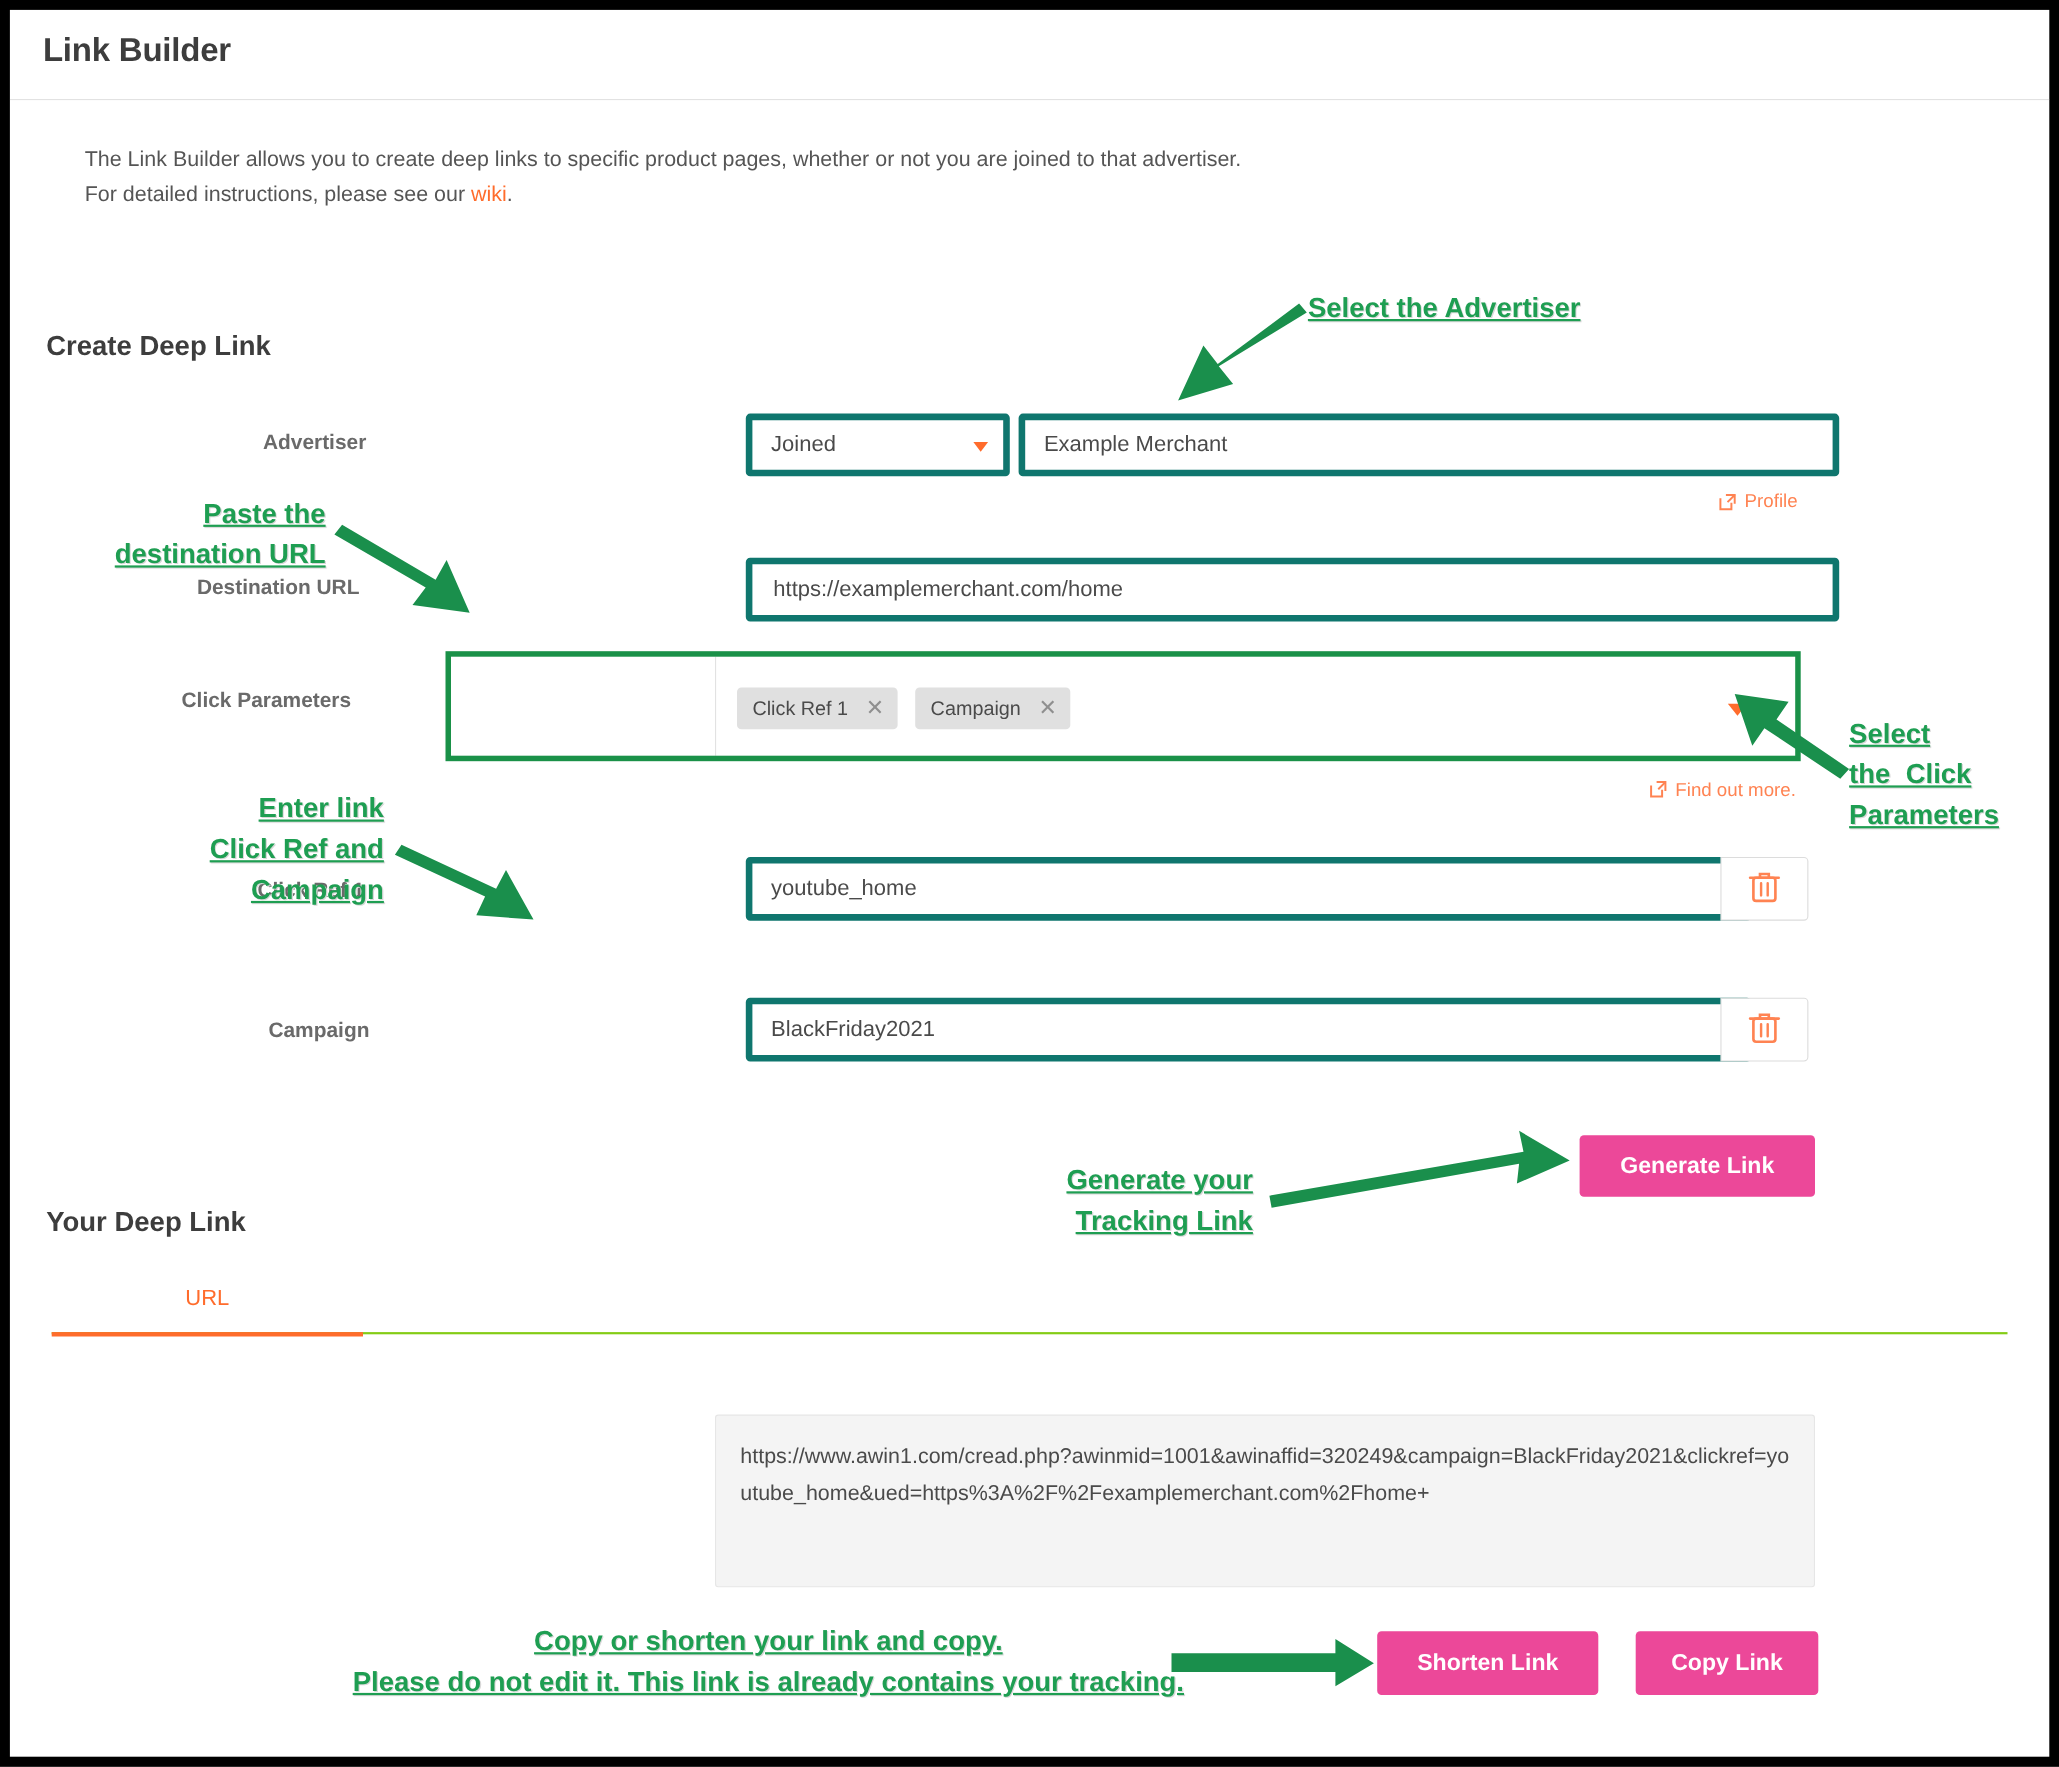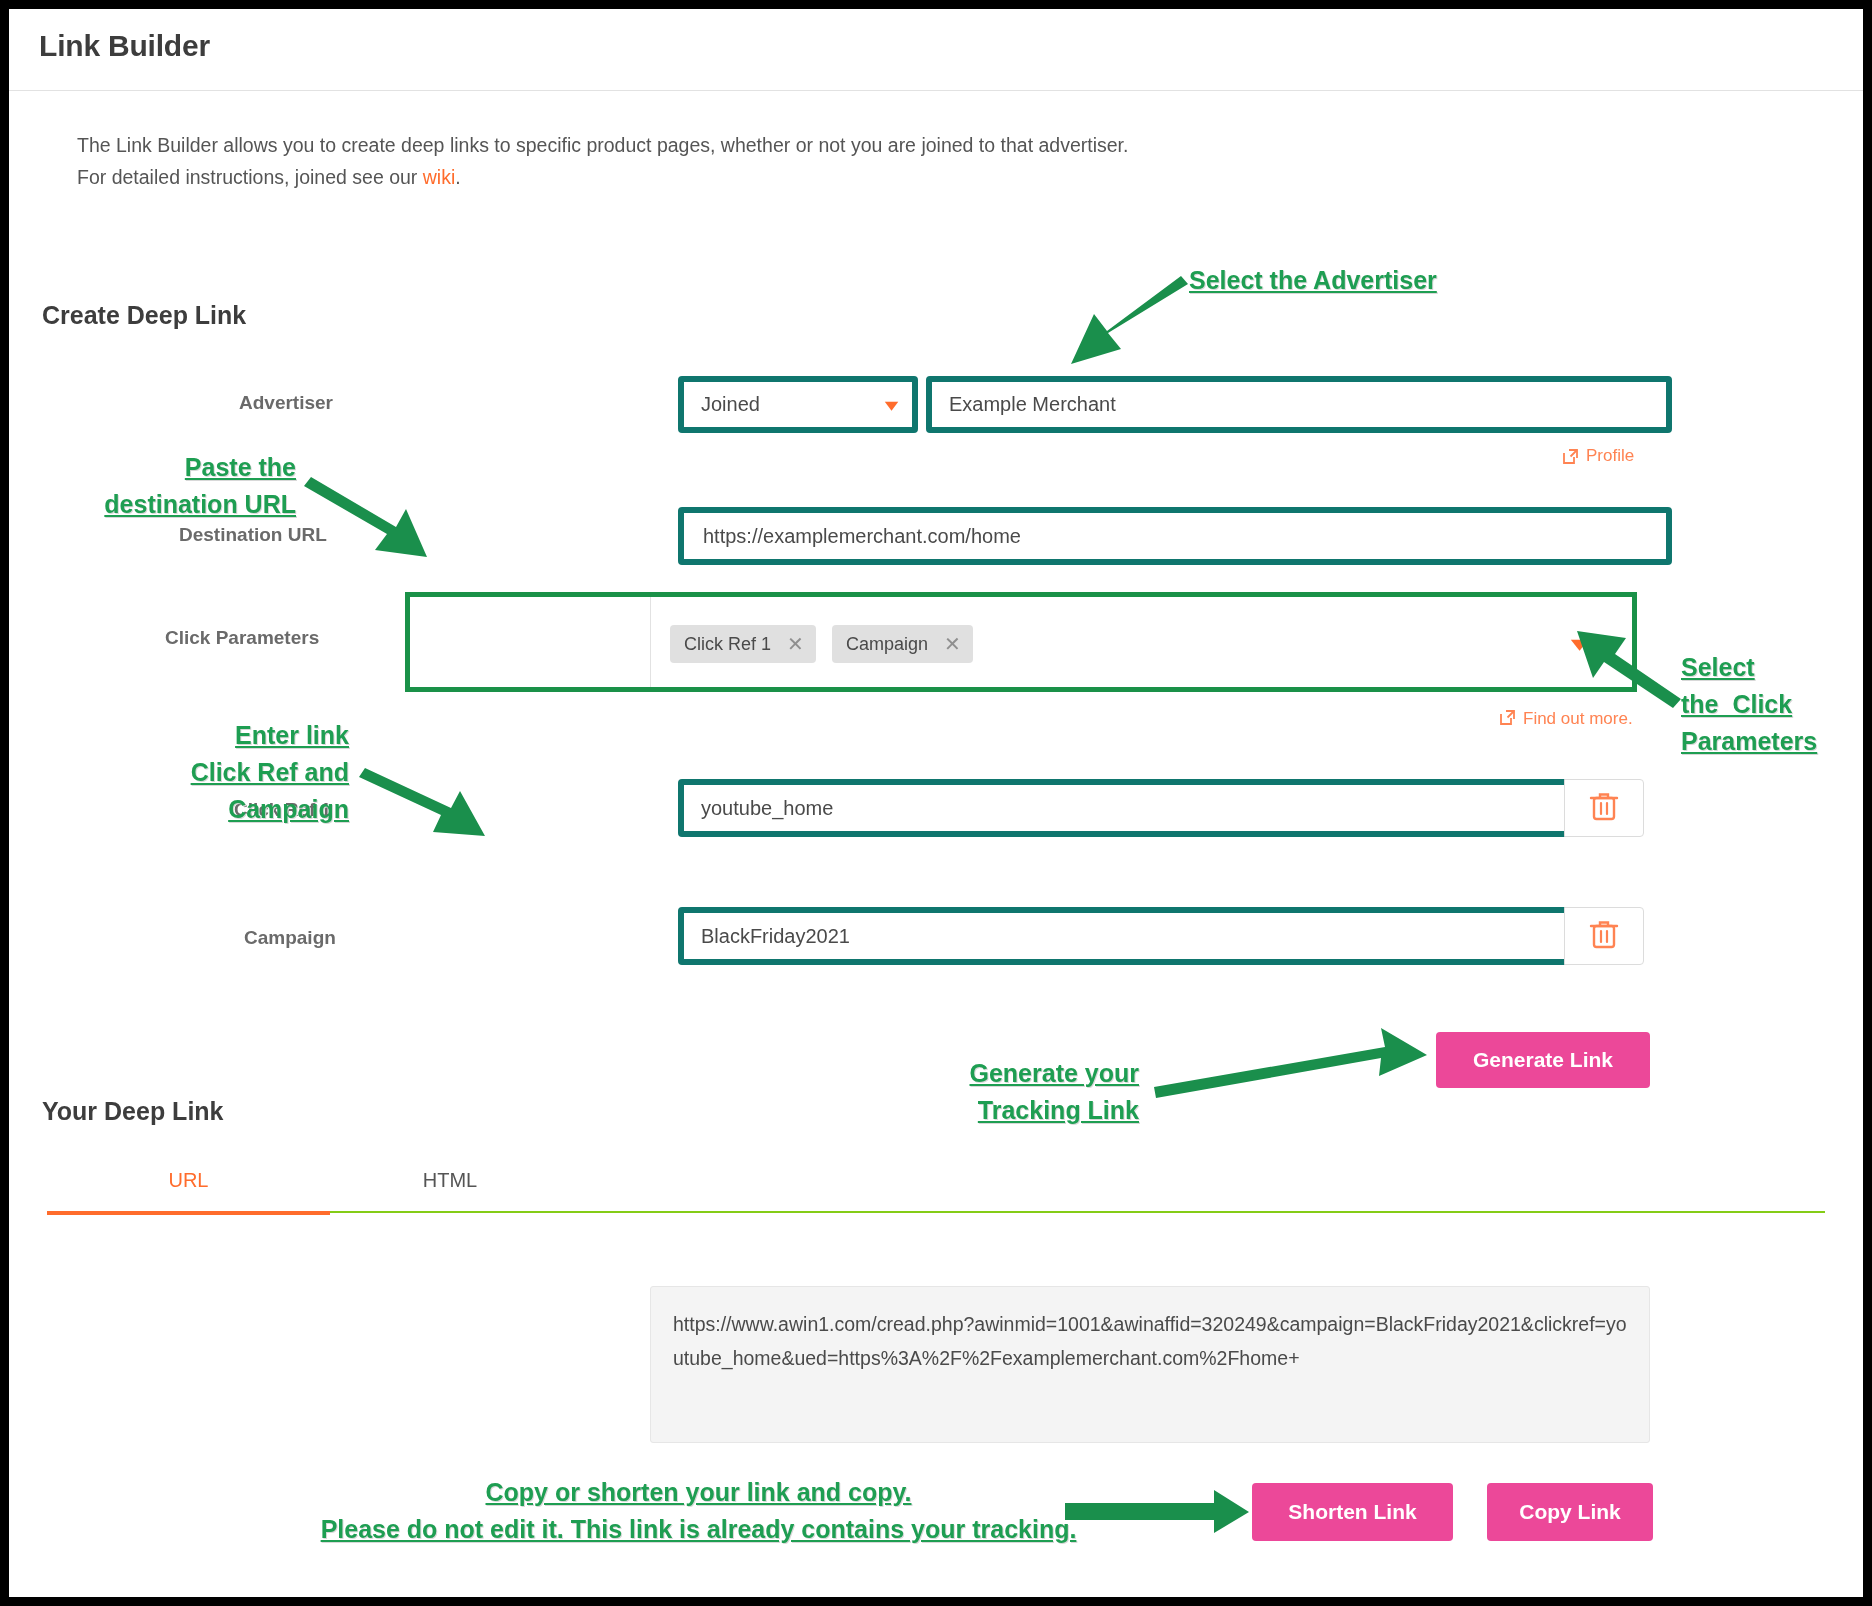--- a/index.html
+++ b/index.html
@@ -313,21 +313,21 @@
 <body>
 
 <div class="page">
 
   <div class="header">
     <div class="header-title">Link Builder</div>
   </div>
 
   <div class="intro">
     <div>The Link Builder allows you to create deep links to specific product pages, whether or not you are joined to that advertiser.</div>
-    <div><span>For detailed instructions, joined see our </span><a class="wiki" href="#">wiki</a><span>.</span></div>
+    <div><span>For detailed instructions, please see our </span><a class="wiki" href="#">wiki</a><span>.</span></div>
   </div>
 
   <div class="section-title" id="create-deep-link-title">Create Deep Link</div>
 
   <div class="form-label" id="advertiser-label">Advertiser</div>
   <div class="field-box" id="advertiser-select">
     <span>Joined</span>
     <span class="caret">▾</span>
   </div>
   <div class="field-box" id="advertiser-input">
@@ -402,21 +402,20 @@
           <path d="M12 13 V24 M18 13 V24" stroke="#ff8352" stroke-width="2.2" stroke-linecap="round"></path>
         </svg>
     </span>
   </div>
 
   <button class="btn-dark" id="generate-link-button">Generate Link</button>
 
   <div class="section-title" id="your-deep-link-title">Your Deep Link</div>
   <div id="tabs">
     <div class="tab" id="tab-url">URL</div>
-    <div class="tab" id="tab-html">HTML</div>
   </div>
 
   <textarea id="deep-link-output" style="">https://www.awin1.com/cread.php?awinmid=1001&amp;awinaffid=320249&amp;campaign=BlackFriday2021&amp;clickref=youtube_home&amp;ued=https%3A%2F%2Fexamplemerchant.com%2Fhome+</textarea>
 
   <button class="btn-dark" id="shorten-link-button">Shorten Link</button>
   <button class="btn-dark" id="copy-link-button">Copy Link</button>
 
   <svg id="annotations" viewBox="0 0 1854 1588">
     <g fill="#1a8f4c">
 

